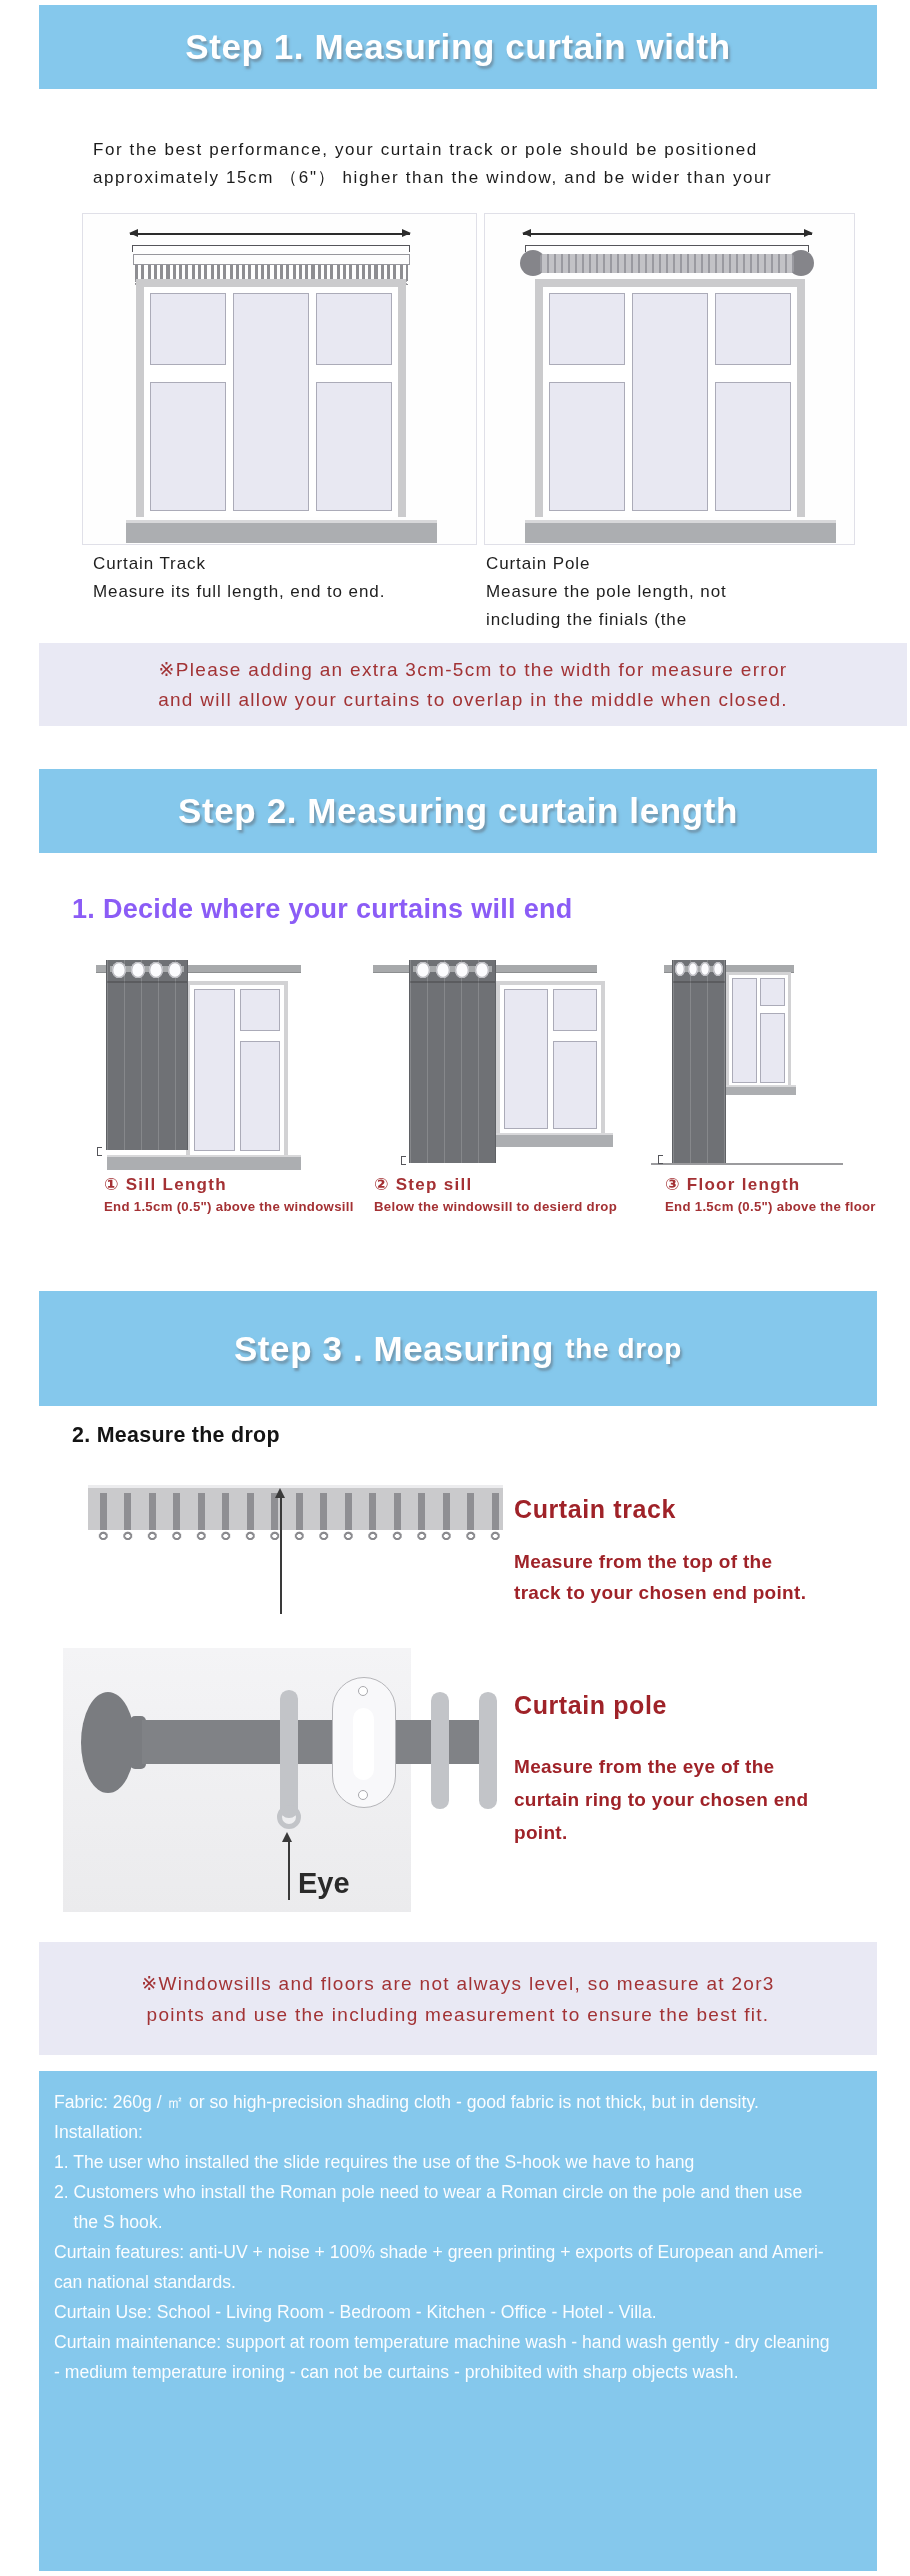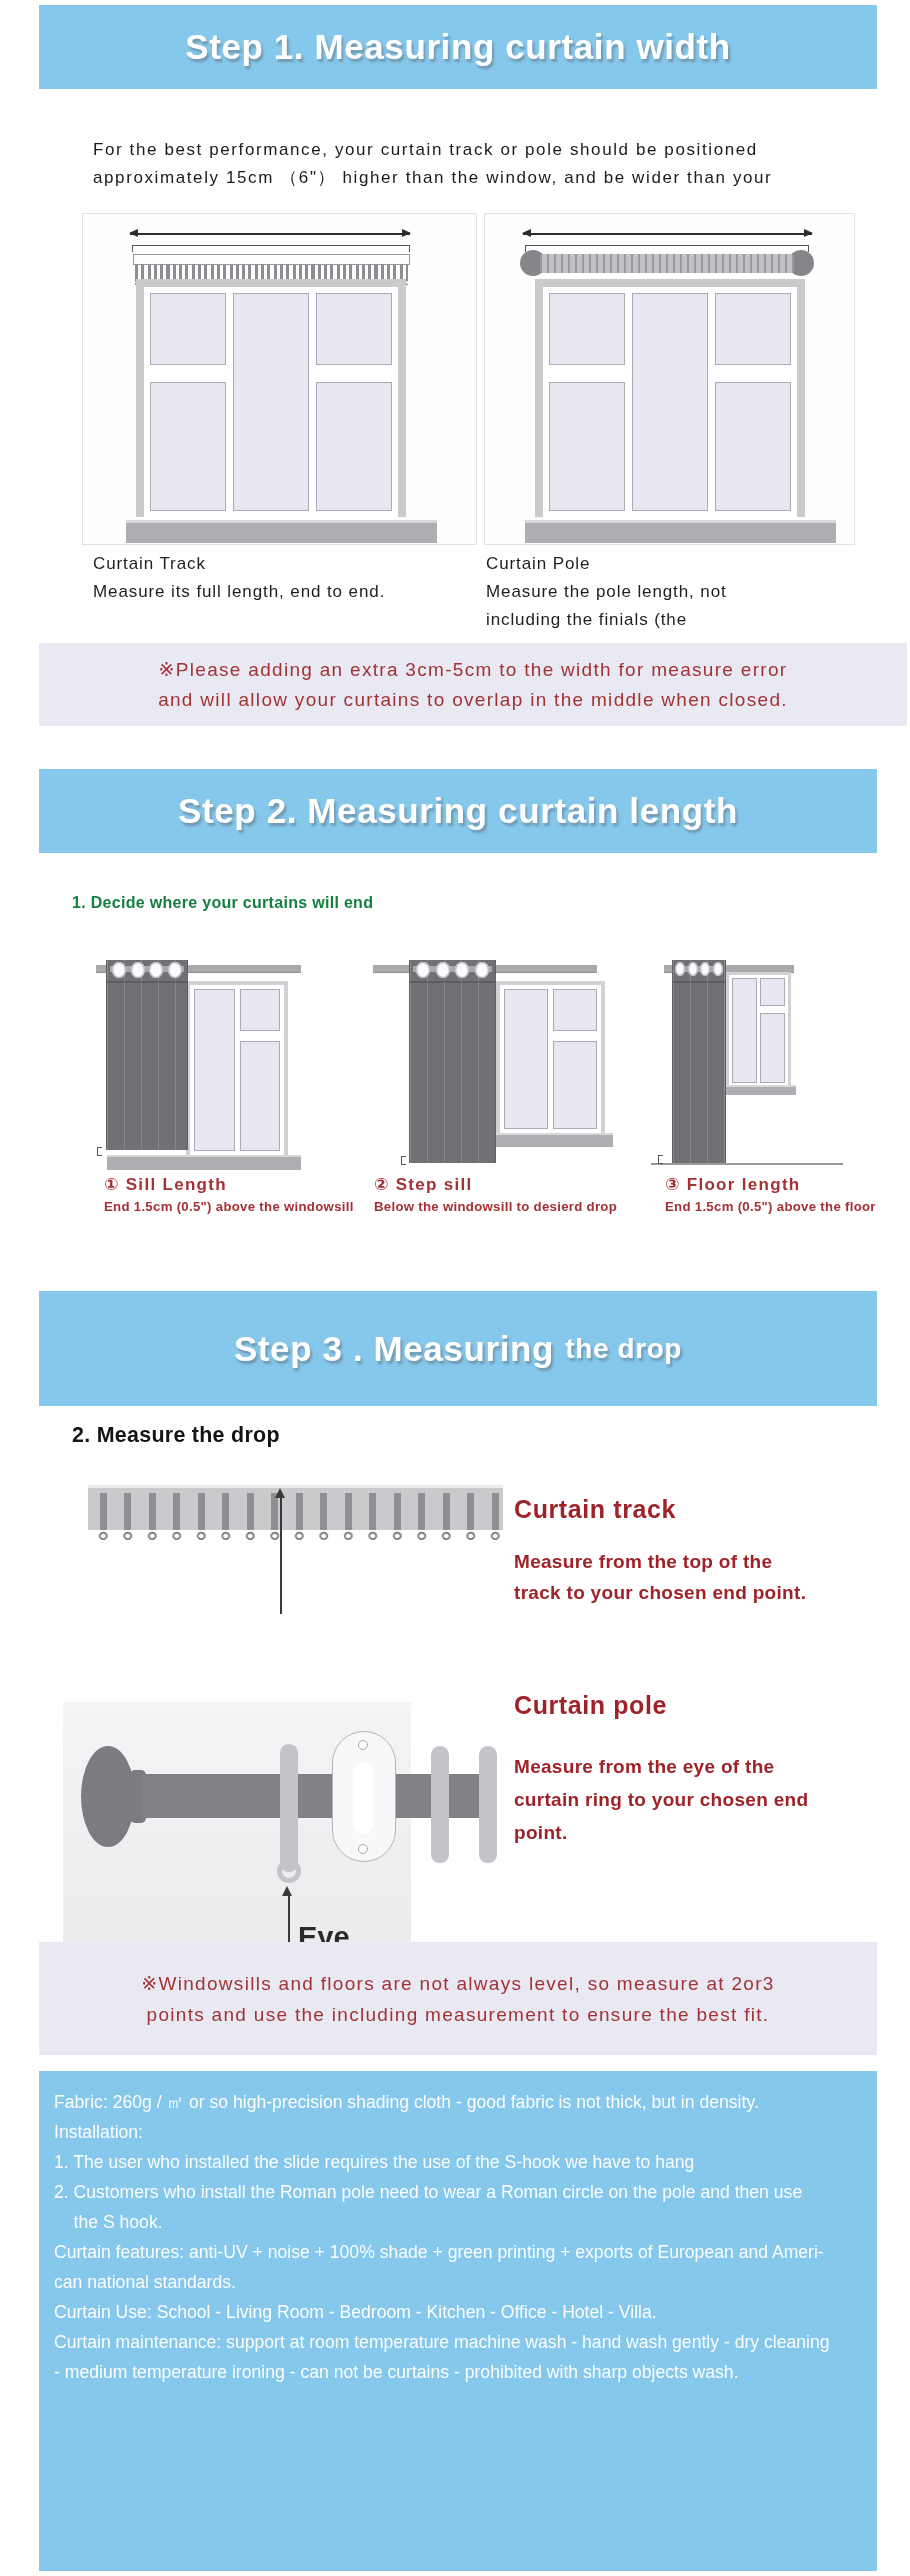--- a/index.html
+++ b/index.html
@@ -19,21 +19,21 @@
   
   .intro { left:93px; top:136px; width:780px; font-size:17px; line-height:28px;
            letter-spacing:1.6px; color:#1b1b1b; }
   .cap   { font-size:17px; line-height:28px; letter-spacing:0.9px; color:#1e1e1e; }
   .cap1  { left:93px; top:550px; width:377px; }
   .cap2  { left:486px; top:550px; width:390px; }
   .note  { background:#E9E9F4; display:flex; flex-direction:column; justify-content:center;
            text-align:center; font-size:19px; line-height:30px; letter-spacing:1.3px; color:#A23335; }
   .n1 { left:39px; top:643px; width:868px; height:83px; }
   .n2 { left:39px; top:1942px; width:838px; height:113px; line-height:31px; }
-  .h1 { left:72px; top:894px; font-size:16px; font-weight:bold; letter-spacing:0.3px; color:#15803d; }
+  .h1 { left:72px; top:894px; font-size:27px; font-weight:bold; letter-spacing:0.3px; color:#8b5cf6; }
   .h2 { left:72px; top:1423px; font-size:21.4px; font-weight:bold; letter-spacing:0.3px; color:#141414; }
 
   
   .figbox { background:#FEFEFE; border:0.6px solid #E0E0E8; }
   .fb1 { left:82px; top:213px; width:395px; height:332px; }
   .fb2 { left:484px; top:213px; width:371px; height:332px; }
   .harrow { height:1.9px; background:#2C2C2C; }
   .harrow::before { content:""; position:absolute; left:-0.6px; top:-3.8px; border-top:4.4px solid transparent;
                     border-bottom:4.4px solid transparent; border-right:9.4px solid #2C2C2C; }
   .harrow::after  { content:""; position:absolute; right:-0.6px; top:-3.8px; border-top:4.4px solid transparent;
@@ -78,21 +78,21 @@
             background-image:radial-gradient(circle at 12.3px 5px,#FFFFFF 0 2.2px,#8A8A8E 2.2px 4.1px,transparent 4.7px);
             background-size:24.5px 11.3px; }
   .vline { background:#3A3A3A; }
   .uahead { width:0; height:0; border-left:5.7px solid transparent; border-right:5.7px solid transparent; border-bottom:10.7px solid #3A3A3A; }
   .redtitle { font-size:25px; font-weight:bold; letter-spacing:0.6px; color:#9F2228; white-space:nowrap; }
   .redpara  { font-size:19px; font-weight:bold; letter-spacing:0.3px; color:#9F2228; white-space:nowrap; }
   .t3t { left:514px; top:1495px; }
   .t3p { left:514px; top:1546px; line-height:31px; }
 
   
-  .p3panel { left:63px; top:1702px; width:348px; height:264px; background:linear-gradient(180deg,#F4F4F6,#EBEBED); }
+  .p3panel { left:63px; top:1648px; width:348px; height:264px; background:linear-gradient(180deg,#F4F4F6,#EBEBED); }
   .p3fin  { left:17.6px; top:44px; width:54px; height:101px; border-radius:50%; background:#7A7C80; }
   .p3neck { left:67px; top:68px; width:16.4px; height:53px; border-radius:5px; background:#7A7C80; }
   .p3bar  { left:79px; top:72px; width:355px; height:44px; background:#808286; }
   .p3ring { border-radius:8.8px; background:#C2C4C8; }
   .p3bracket { left:269px; top:29px; width:64px; height:131px; background:#F8F8FA; border:1.9px solid #B5B5B9; border-radius:32px; }
   .p3screw { width:10px; height:10px; border-radius:50%; border:1.9px solid #A9A9AD; background:#FFFFFF; left:25px; }
   .p3slot { left:19.5px; top:30px; width:21.4px; height:72px; background:#FFFFFF; border-radius:10.7px; }
   .eyering { width:24px; height:24px; border-radius:50%; border:5.7px solid #C2C4C8; }
   .eyelabel { font-size:29px; font-weight:bold; color:#2A2A2A; }
   .p3t { left:514px; top:1691px; }

